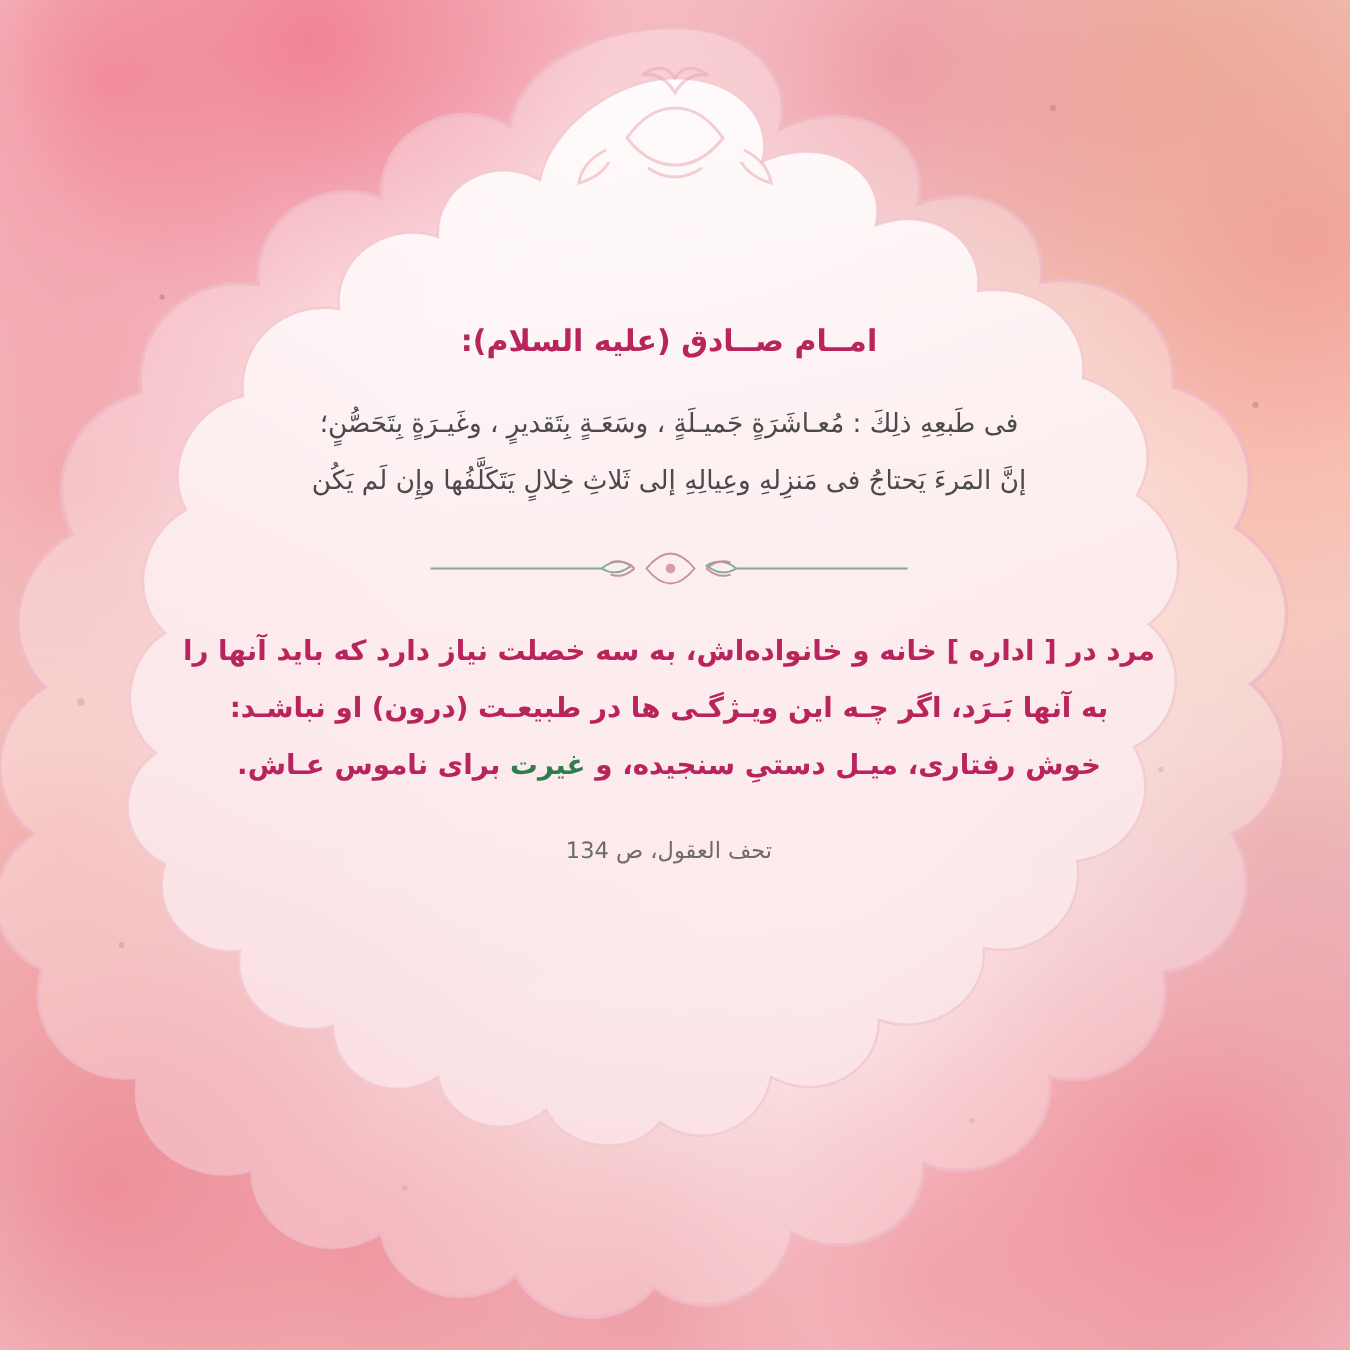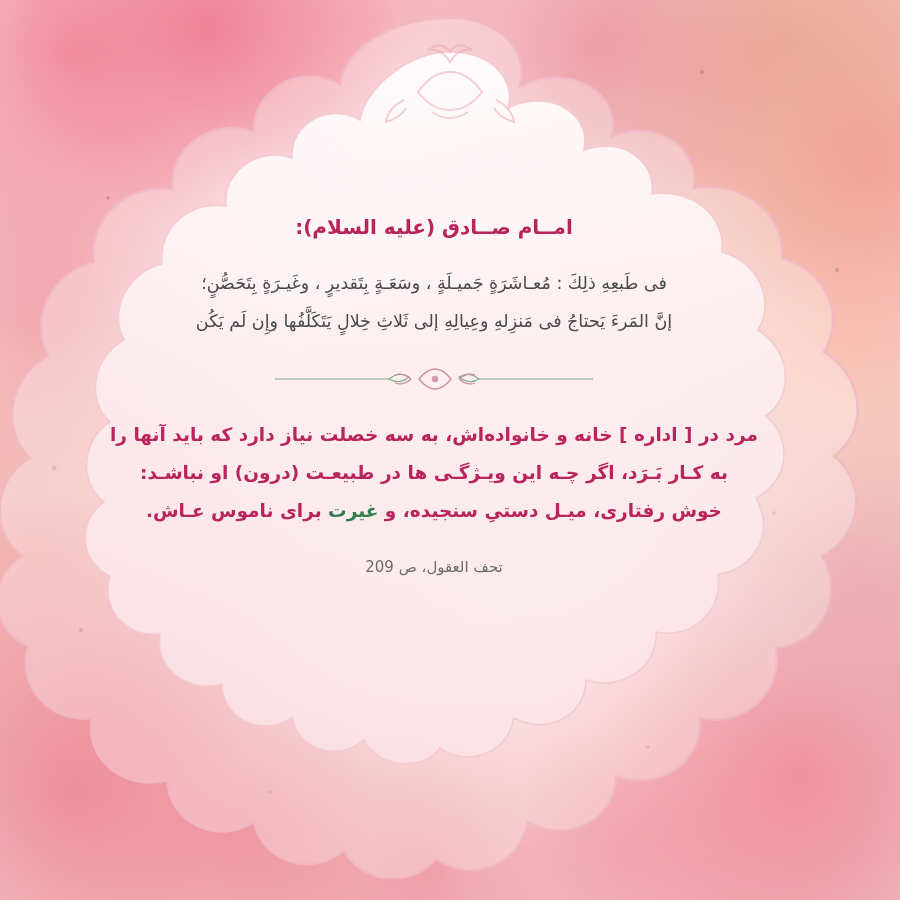--- a/index.html
+++ b/index.html
@@ -64,21 +64,21 @@
     display: block;
   }
   .frame-wrap svg {
     display: block;
     width: 900px;
     height: 900px;
   }
 
   .content {
     position: absolute;
-    left: 104px;
+    left: 116px;
     top: 215px;
     width: 660px;
     text-align: center;
     direction: rtl;
   }
 
   .hadith-title {
     color: #b9245c;
     font-weight: bold;
     font-size: 20px;
@@ -229,21 +229,21 @@
           <path d="M142 13 q-8 -7 -16 -4"></path>
           <path d="M190 13 q8 -7 16 -4"></path>
           <path d="M142 13 q-8 7 -16 4"></path>
           <path d="M190 13 q8 7 16 4"></path>
         </g>
       </svg>
     </div>
 
     <div class="farsi">
       <div>مرد در [ اداره ] خانه و خانواده‌اش، به سه خصلت نیاز دارد که باید آنها را</div>
-      <div>به کـار بَـرَد، اگر چـه این ویـژگـی ها در طبیعـت (درون) او نباشـد:</div>
+      <div>به آنها بَـرَد، اگر چـه این ویـژگـی ها در طبیعـت (درون) او نباشـد:</div>
       <div>
         <span>خوش رفتاری، میـل دستیِ سنجیده، و </span><span class="green">غیرت</span><span> برای ناموس عـاش.</span>
       </div>
     </div>
 
-    <div class="source">تحف العقول، ص 209</div>
+    <div class="source">تحف العقول، ص 134</div>
   </div>
 </div>
 
 </body></html>

